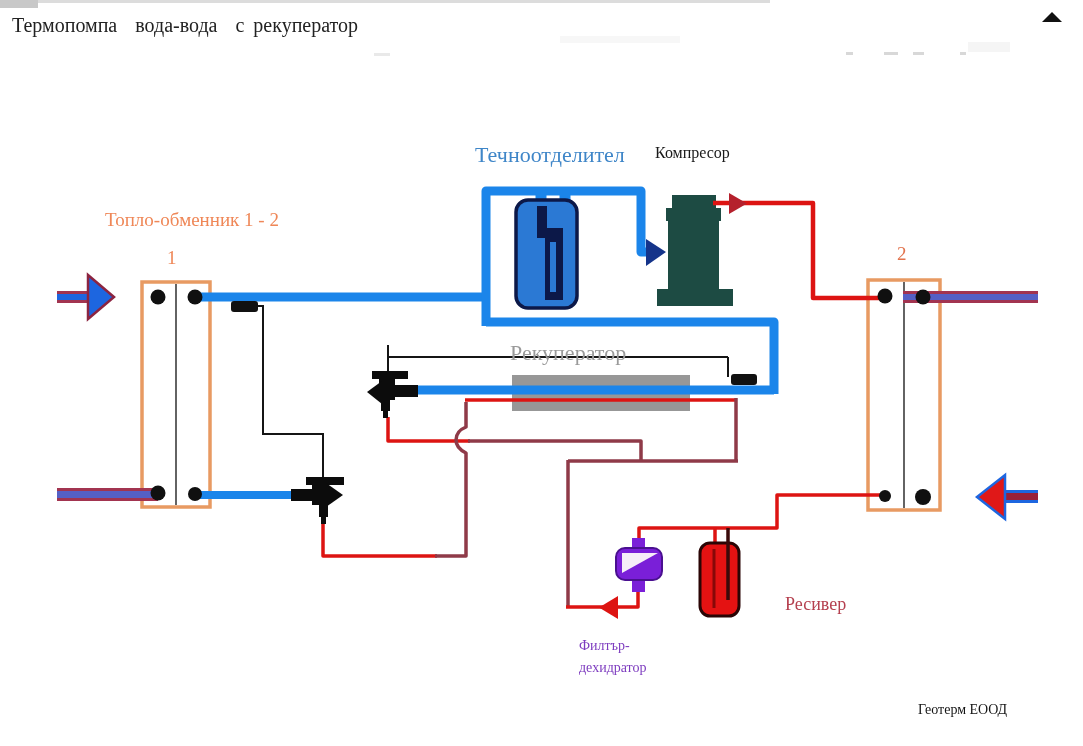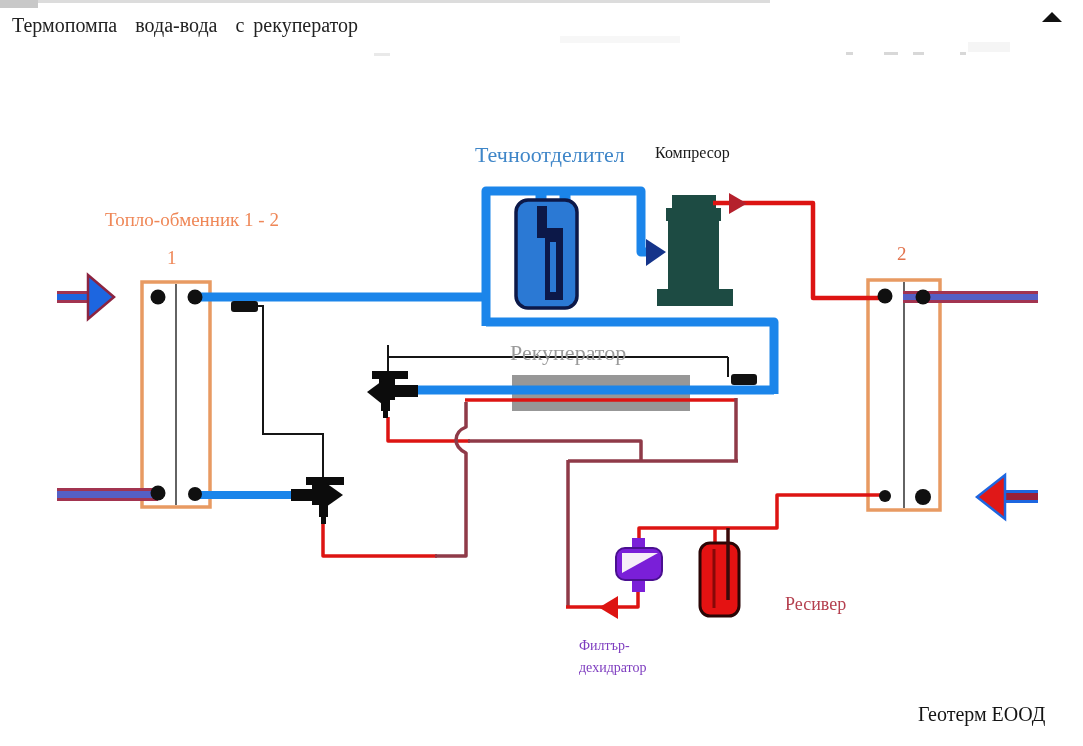--- a/index.html
+++ b/index.html
@@ -12,21 +12,21 @@
   .t-title{font-size:20px;color:#222;word-spacing:4px;}
   .t-sep{font-size:22px;color:var(--label_blue);}
   .t-comp{font-size:16px;color:#1a1a1a;}
   .t-hx{font-size:19px;color:var(--label_orange);}
   .t-num{font-size:19px;color:var(--label_orange);}
   .t-num2{font-size:19px;color:var(--label_orange2);}
   .t-rec{font-size:22px;color:var(--label_gray);}
   .t-trv{font-size:18px;color:#141414;line-height:23px;}
   .t-fil{font-size:14px;color:var(--label_purple);line-height:22px;}
   .t-rcv{font-size:18px;color:var(--label_receiver);}
-  .t-foot{font-size:20px;color:#141414;text-align:right;}
+  .t-foot{font-size:14px;color:#141414;text-align:right;}
   .pb{stroke:var(--pipe_blue);stroke-width:9;fill:none;stroke-linejoin:round;}
   .pb8{stroke:var(--pipe_blue);stroke-width:8;fill:none;}
   .stub{stroke:var(--pipe_blue);stroke-width:11;fill:none;}
   .rd{stroke:var(--red);stroke-width:4.5;fill:none;stroke-linejoin:round;}
   .rd3{stroke:var(--red);stroke-width:3.5;fill:none;stroke-linejoin:round;}
   .mr{stroke:var(--maroon);stroke-width:3.5;fill:none;stroke-linejoin:round;}
   .blk{stroke:#151515;stroke-width:2;fill:none;}
   .dot{fill:#101010;}
 </style>
 </head>

